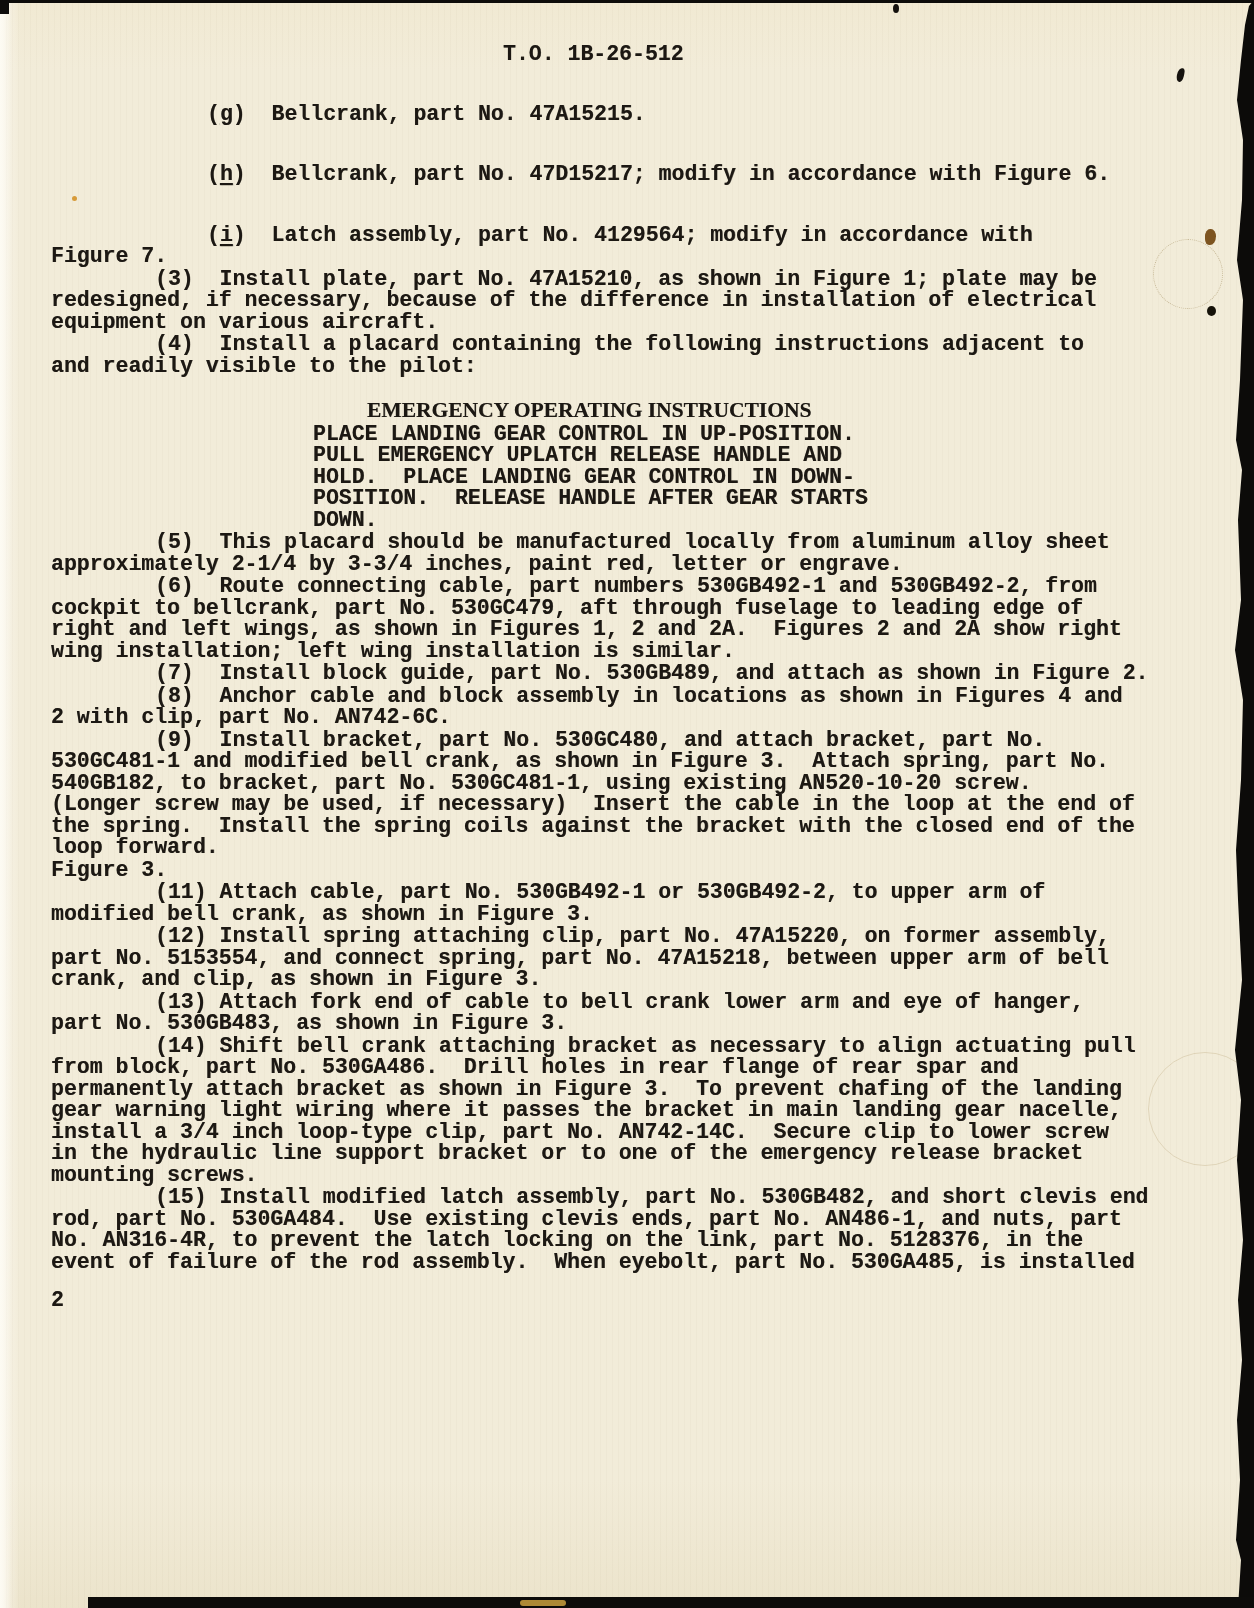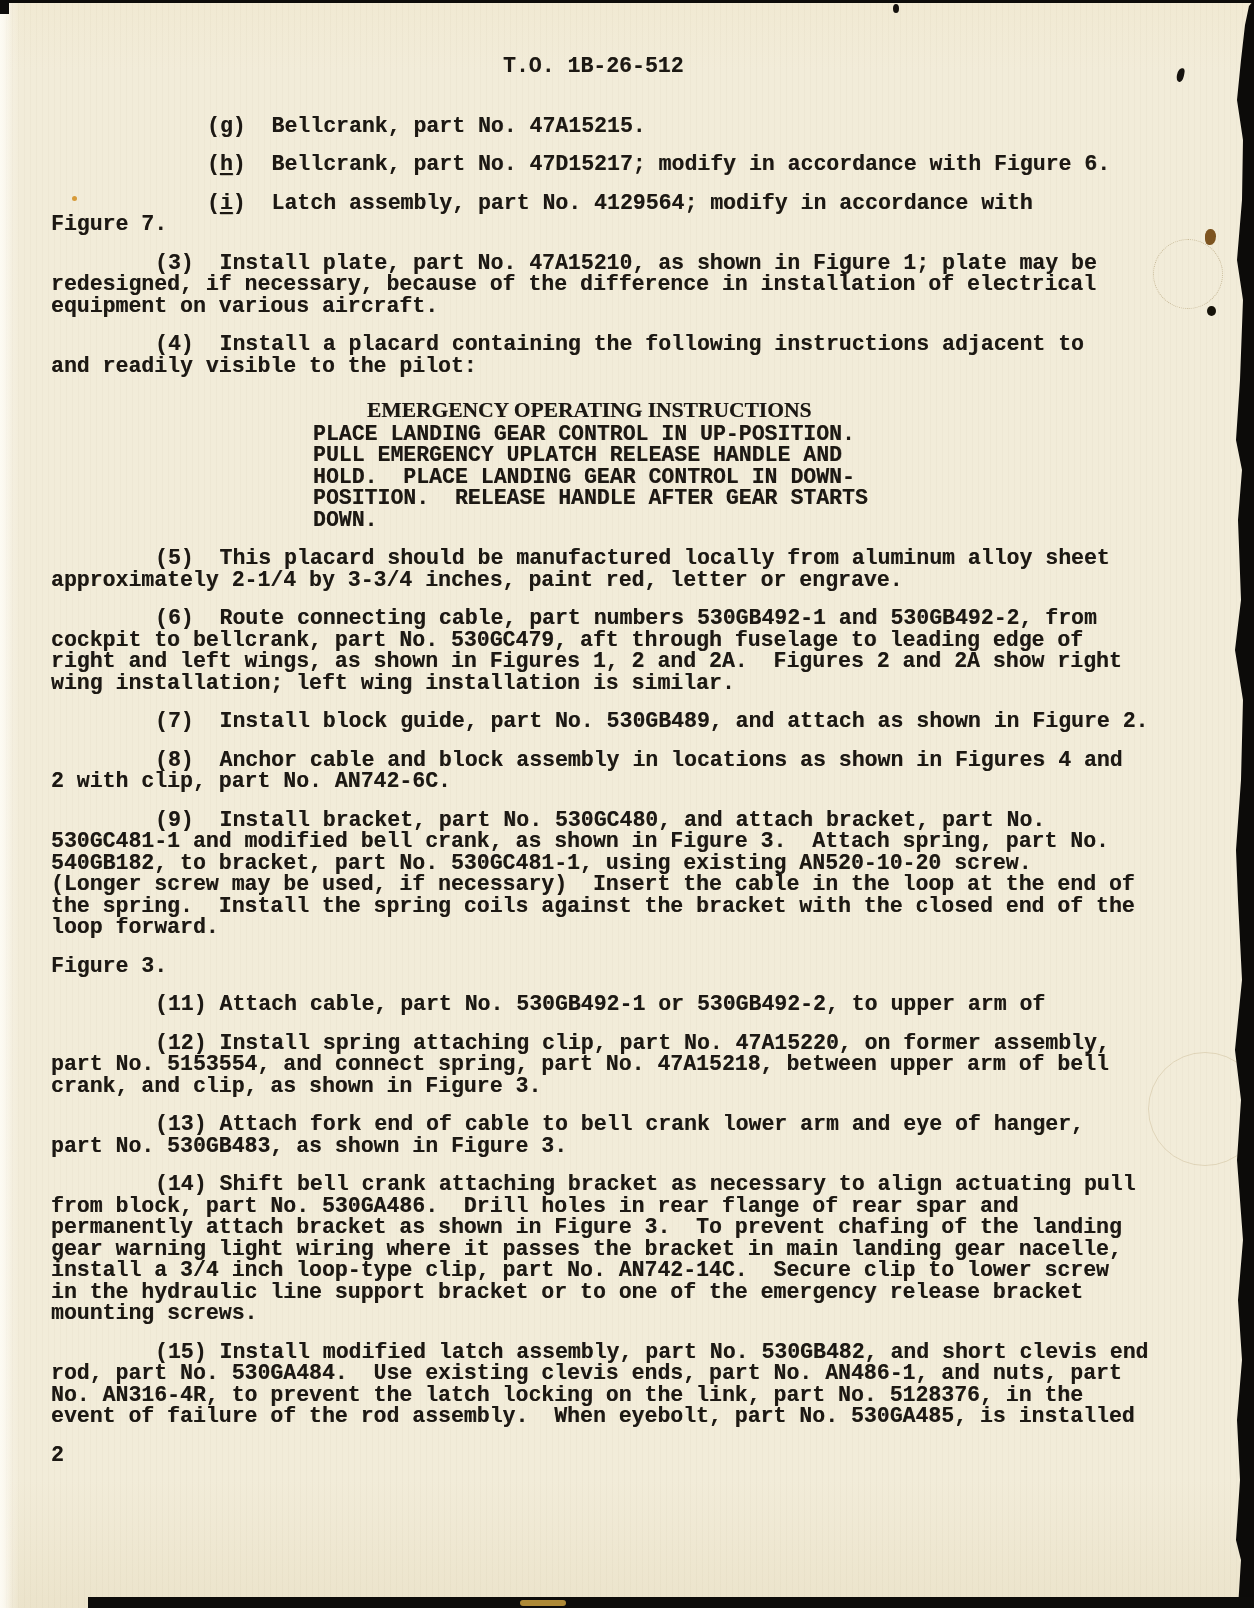--- a/index.html
+++ b/index.html
@@ -7,37 +7,37 @@
     position:relative;
     width:1254px;height:1608px;
     overflow:hidden;
     background-color:#f2ecd9;
     background-image:
       repeating-linear-gradient(90deg, rgba(120,100,60,0.03) 0 1px, rgba(0,0,0,0) 1px 6px),
       linear-gradient(90deg, #f9f5ea 0, rgba(249,245,234,0) 20px),
       linear-gradient(180deg, rgba(240,231,205,0.55) 0, rgba(242,236,217,0) 70px, rgba(242,236,217,0) 92%, rgba(229,219,189,0.5) 100%);
     font-family:"Liberation Mono","DejaVu Sans Mono",monospace;
   }
-  .content{position:absolute;left:51px;top:0;right:58px;padding-top:56px;}
+  .content{position:absolute;left:51px;top:0;right:58px;padding-top:44px;}
   .line{
     white-space:pre;
     font:700 21.5px/21.5px "Liberation Mono","DejaVu Sans Mono",monospace;
     height:21.5px;
     color:#1c1813;
     text-shadow:0.3px 0.4px 0.6px rgba(30,25,18,0.55);
   }
   .ind-header{padding-left:452px;}
   .ind-para{padding-left:104px;}
   .ind-item{padding-left:156px;}
   .ind-placard{padding-left:262px;}
   .ind-heading{padding-left:316px;}
   .ind-margin{padding-left:0;}
   .items{margin-top:38px;}
-  .items .ind-item + .ind-item{margin-top:17px;}
-  .para{margin-top:17px;}
+  .items .ind-item + .ind-item{margin-top:39px;}
+  .para{margin-top:1px;}
   .heading-gap{margin-top:23px;font-family:Liberation Serif, serif;}
   .placard{margin-top:2px;}
   .pageno{margin-top:17px;}
   .u{text-decoration:underline;text-underline-offset:3px;}
   
   .edge-left{position:absolute;left:0;top:0;bottom:0;width:11px;
     background:linear-gradient(90deg,#fdfbf3,rgba(253,251,243,0));}
   .edge-top{position:absolute;left:0;top:0;right:0;height:3px;background:#0d0c0a;}
   .corner-tl{position:absolute;left:0;top:0;width:9px;height:14px;background:#0d0c0a;}
   .edge-right{position:absolute;right:0;top:0;width:22px;height:1608px;}
@@ -123,20 +123,21 @@
       <div class="line ind-margin">the spring.  Install the spring coils against the bracket with the closed end of the</div>
       <div class="line ind-margin">loop forward.</div>
     </div>
 
     <div class="para">
       <div class="line ind-margin">Figure 3.</div>
     </div>
 
     <div class="para">
       <div class="line ind-para">(11) Attach cable, part No. 530GB492-1 or 530GB492-2, to upper arm of</div>
+      <div class="line ind-margin">modified bell crank, as shown in Figure 3.</div>
     </div>
 
     <div class="para">
       <div class="line ind-para">(12) Install spring attaching clip, part No. 47A15220, on former assembly,</div>
       <div class="line ind-margin">part No. 5153554, and connect spring, part No. 47A15218, between upper arm of bell</div>
       <div class="line ind-margin">crank, and clip, as shown in Figure 3.</div>
     </div>
 
     <div class="para">
       <div class="line ind-para">(13) Attach fork end of cable to bell crank lower arm and eye of hanger,</div>

